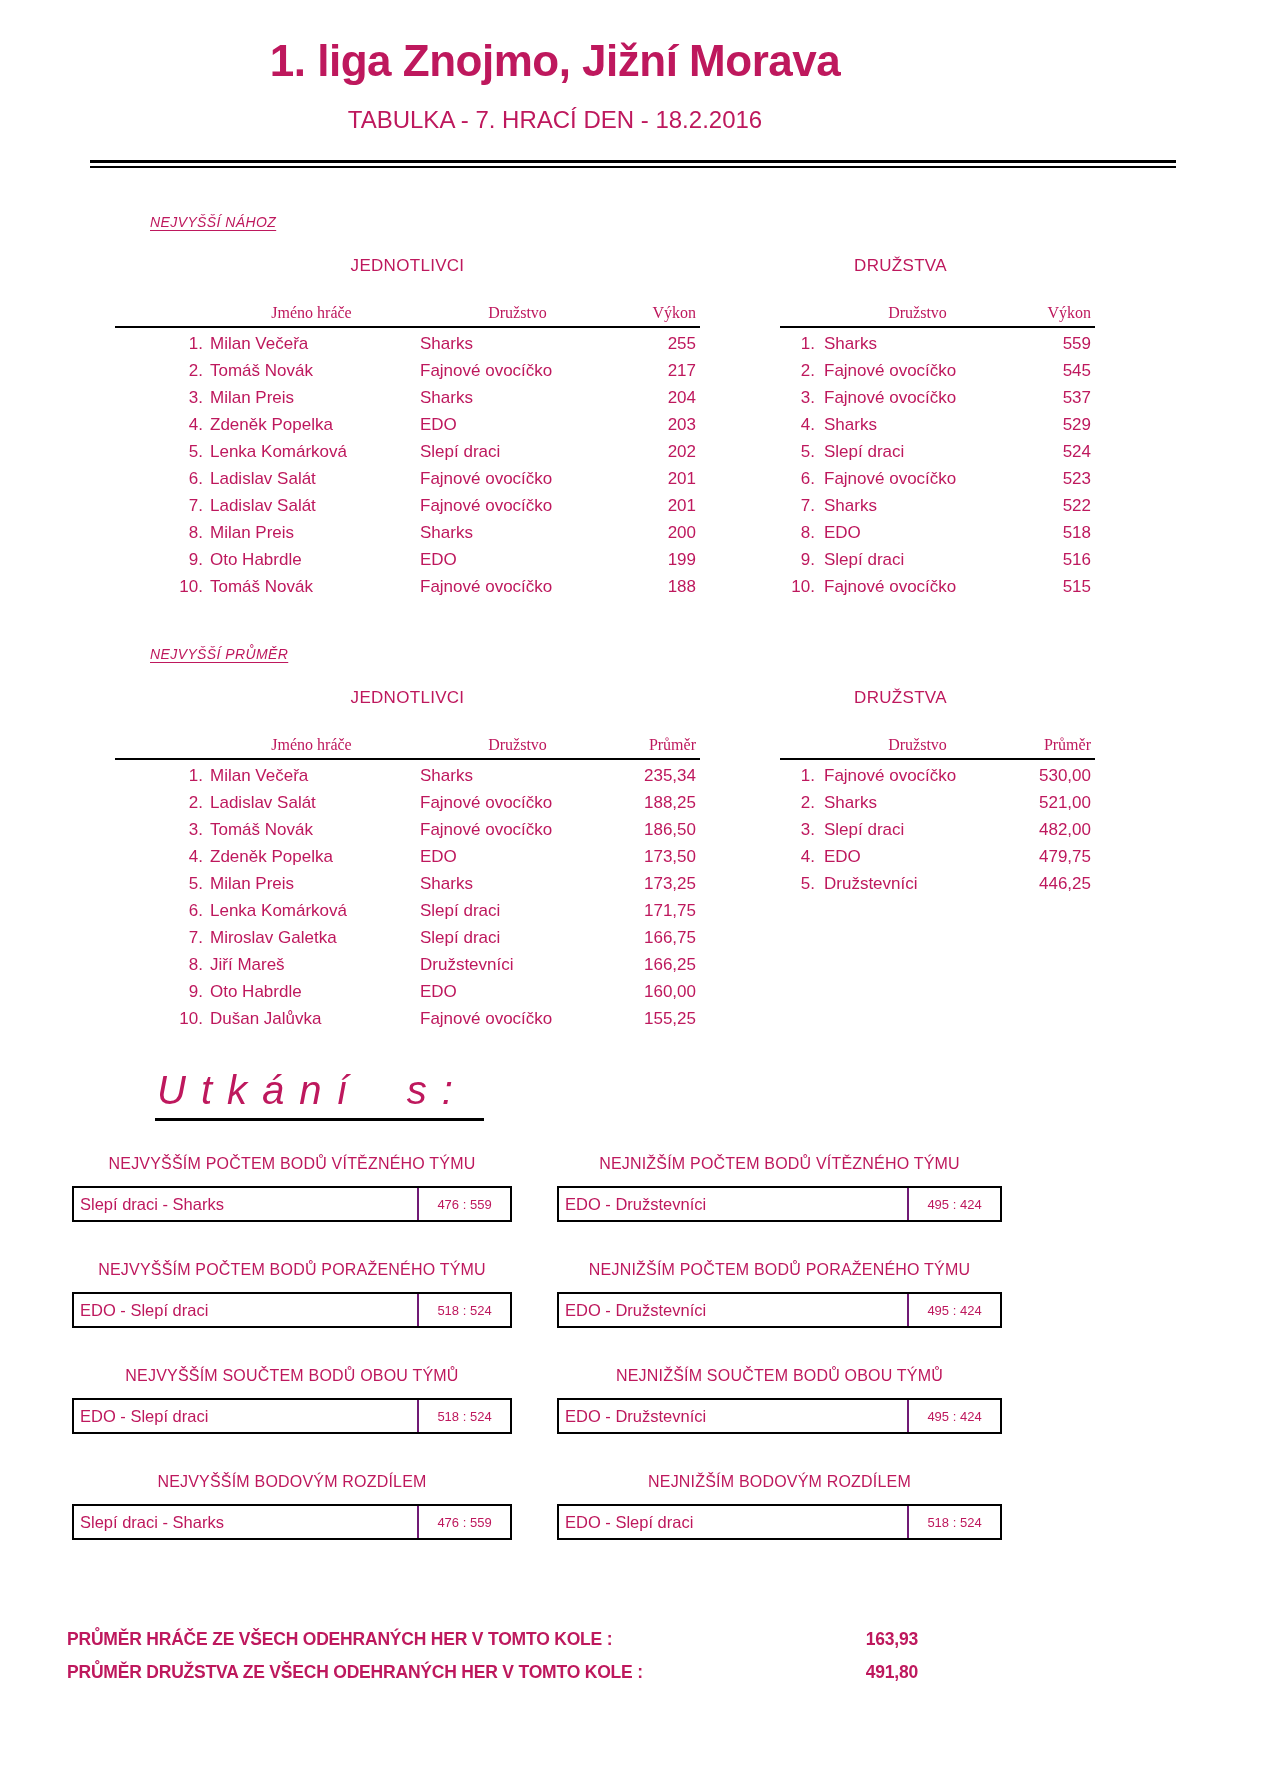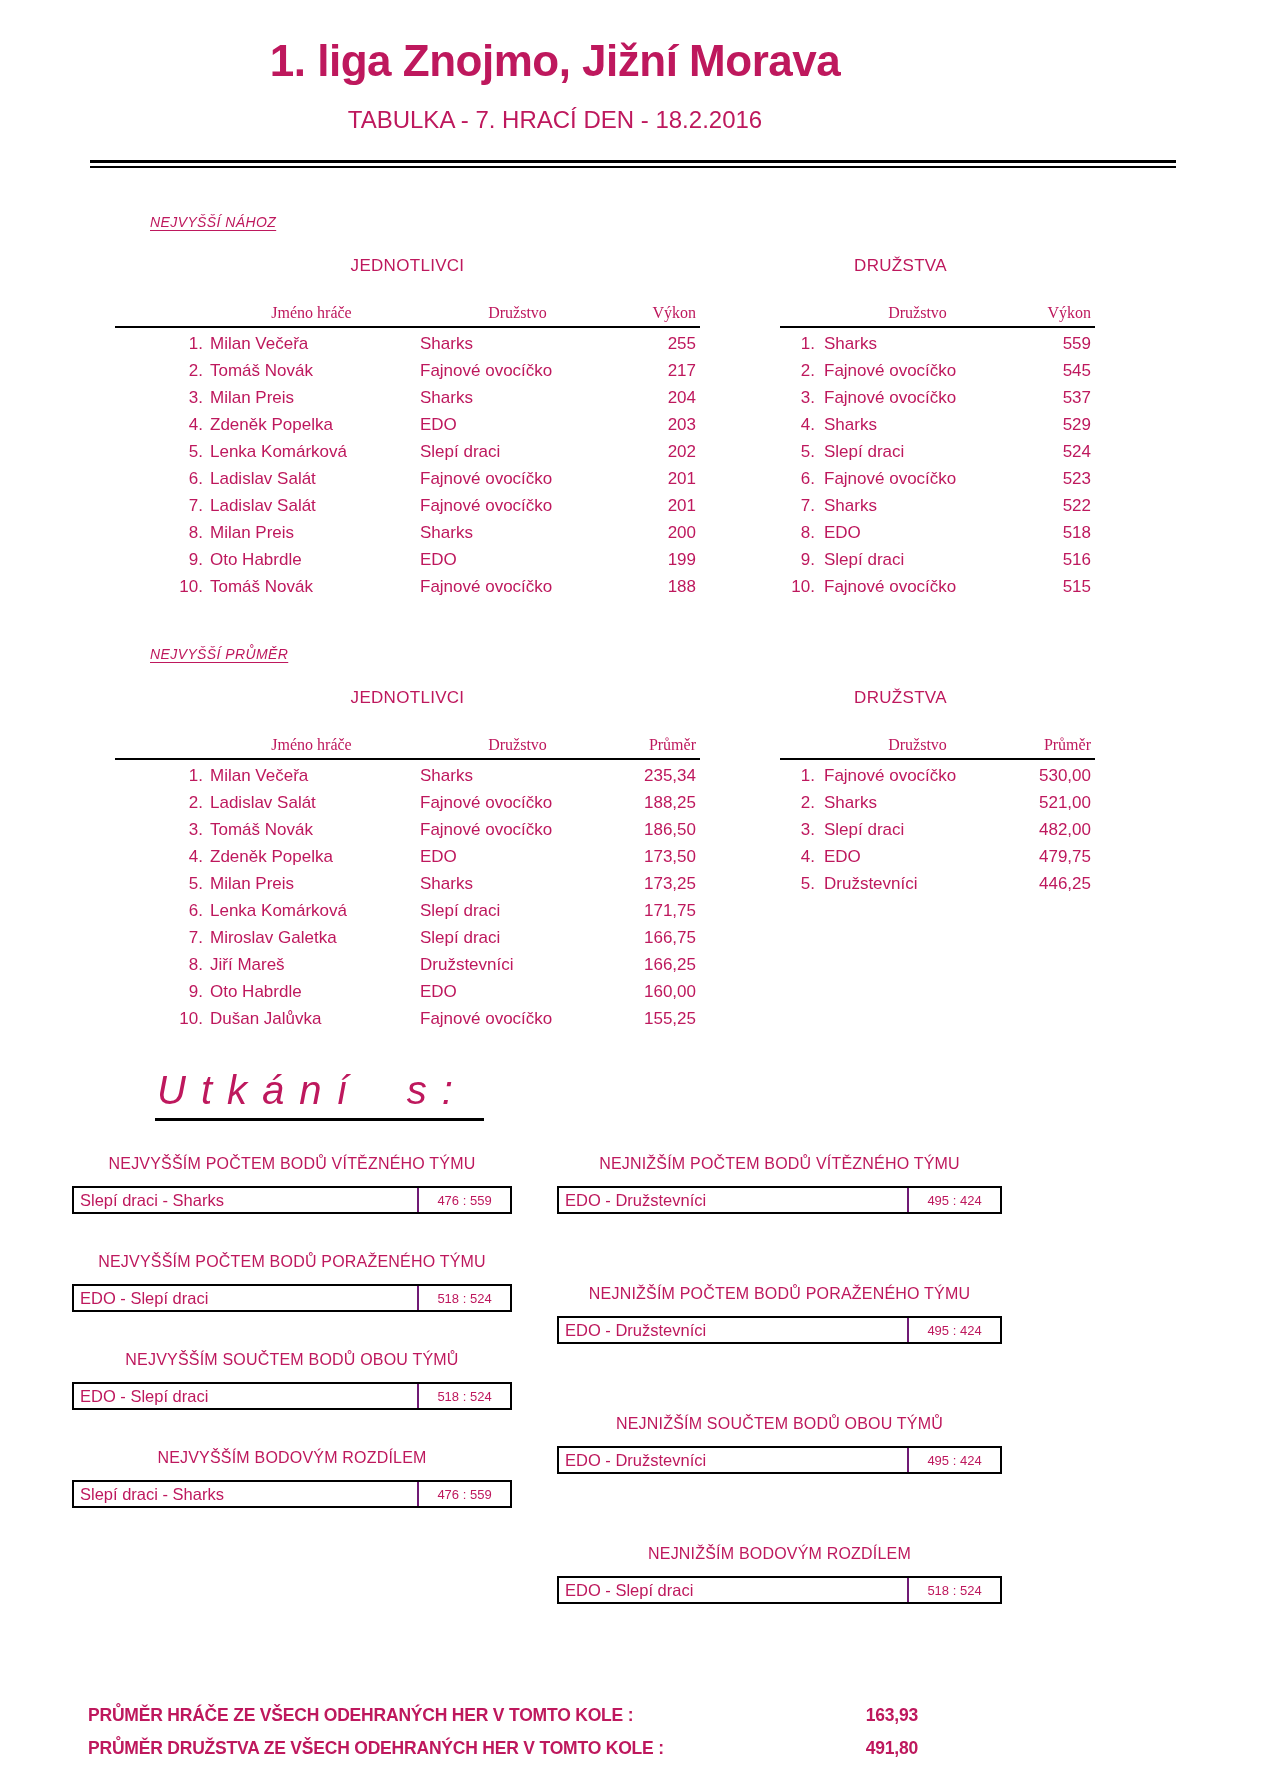--- a/index.html
+++ b/index.html
@@ -43,28 +43,28 @@
   .tbody { padding-top:2px; }
 
   .utkani-heading { margin:36px 0 0 155px; }
   .utkani-heading span {
     display:inline-block; font-size:40px; font-style:italic;
     letter-spacing:15px; word-spacing:18px;
     border-bottom:3px solid #000; padding:0 16px 5px 2px;
   }
   .boxes { display:flex; padding-left:72px; gap:45px; margin-top:34px; }
   .box-col { width:440px; display:flex; flex-direction:column; }
-  .box-col.right { width:445px;gap:32px; }
+  .box-col.right { width:445px; }
   .box-group { margin-bottom:39px; }
   .box-label { text-align:center; font-size:16px; margin-bottom:13px; letter-spacing:0.2px; white-space:nowrap; }
-  .match-box { border:2px solid #000; height:28px; display:flex; align-items:stretch; }
+  .match-box { border:2px solid #000; height:36px; display:flex; align-items:stretch; }
   .match-name { flex:1; padding-left:6px; font-size:16.5px; display:flex; align-items:center; white-space:nowrap; }
   .match-score { width:93px; border-left:2px solid #701a75; display:flex; align-items:center; justify-content:center; font-size:13px; }
 
-  .footer { margin-top:56px; padding-left:88px; width:918px; }
+  .footer { margin-top:44px; padding-left:67px; width:918px; }
   .footer-line { display:flex; justify-content:space-between; font-size:17.5px; font-weight:bold; line-height:33px; letter-spacing:-0.2px; }
 </style>
 </head>
 <body>
 
 <div class="page">
 
   <h1 class="page-title">1. liga Znojmo, Jižní Morava</h1>
   <div class="page-subtitle">TABULKA - 7. HRACÍ DEN - 18.2.2016</div>
   <div class="double-rule">

